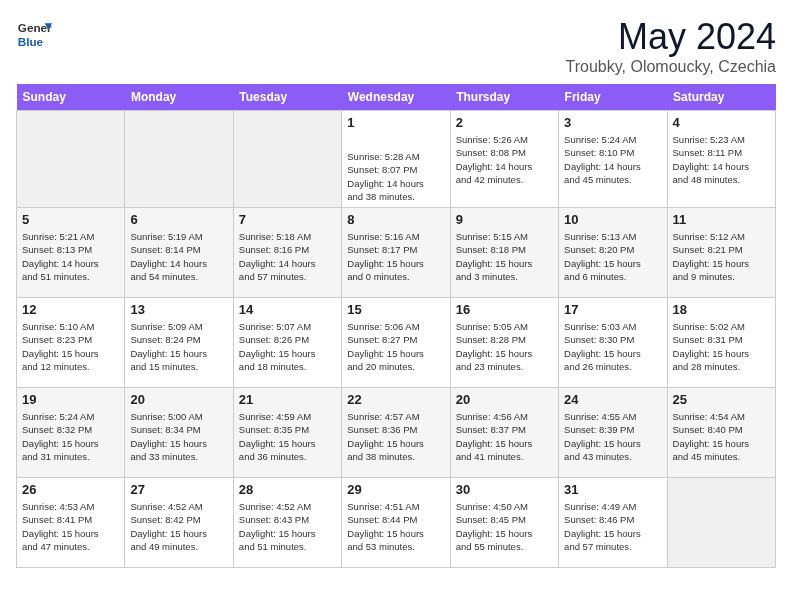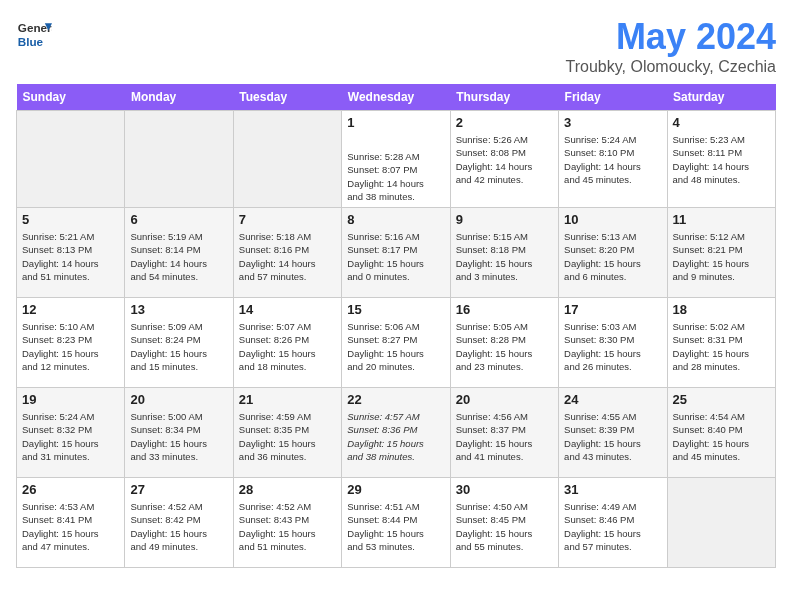--- a/index.html
+++ b/index.html
@@ -23,22 +23,22 @@
     }
     .logo-icon {
       width: 36px;
       height: 36px;
     }
     .title-area {
       text-align: right;
     }
     .month-title {
       font-size: 36px;
-      font-weight: bold;
-      color: #3b82f6;
+      font-weight: normal;
+      color: #0f172a;
       text-align: right;
     }
     .location-title {
       font-size: 16px;
       color: #555;
     }
     table {
       width: 100%;
       border-collapse: collapse;
       table-layout: fixed;
@@ -262,21 +262,21 @@
         </td>
         <td>
           <div class="day-number">21</div>
           <div class="cell-info" style="white-space: pre-line;">Sunrise: 4:59 AM
 Sunset: 8:35 PM
 Daylight: 15 hours
 and 36 minutes.</div>
         </td>
         <td>
           <div class="day-number">22</div>
-          <div class="cell-info" style="white-space: pre-line; font-style: italic;">Sunrise: 4:57 AM
+          <div class="cell-info" style="white-space: pre-line;">Sunrise: 4:57 AM
 Sunset: 8:36 PM
 Daylight: 15 hours
 and 38 minutes.</div>
         </td>
         <td>
           <div class="day-number">20</div>
           <div class="cell-info" style="white-space: pre-line;">Sunrise: 4:56 AM
 Sunset: 8:37 PM
 Daylight: 15 hours
 and 41 minutes.</div>

